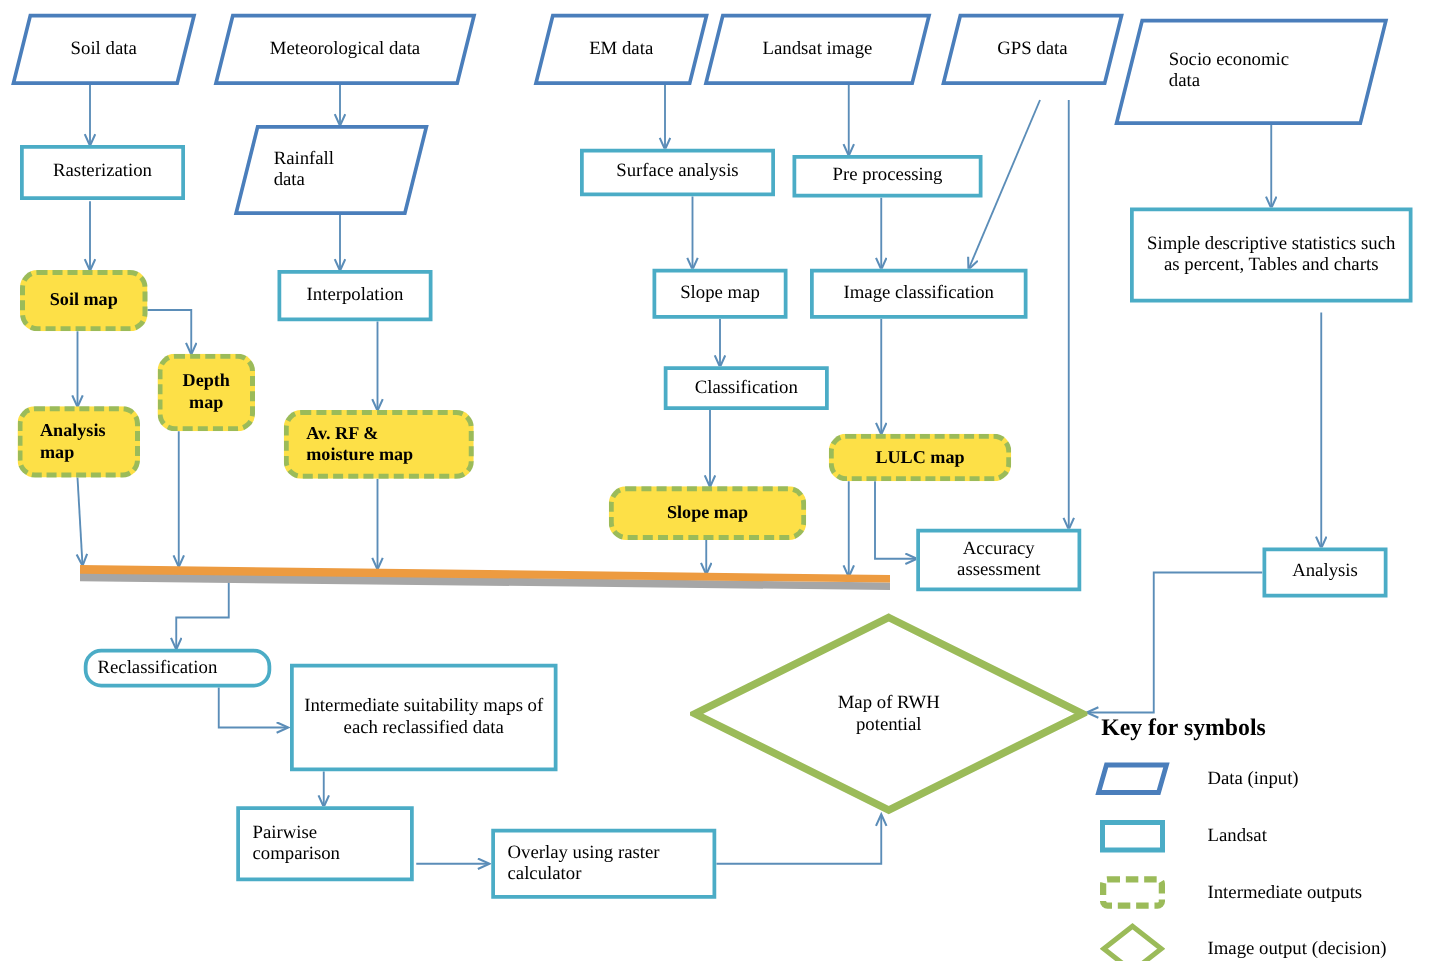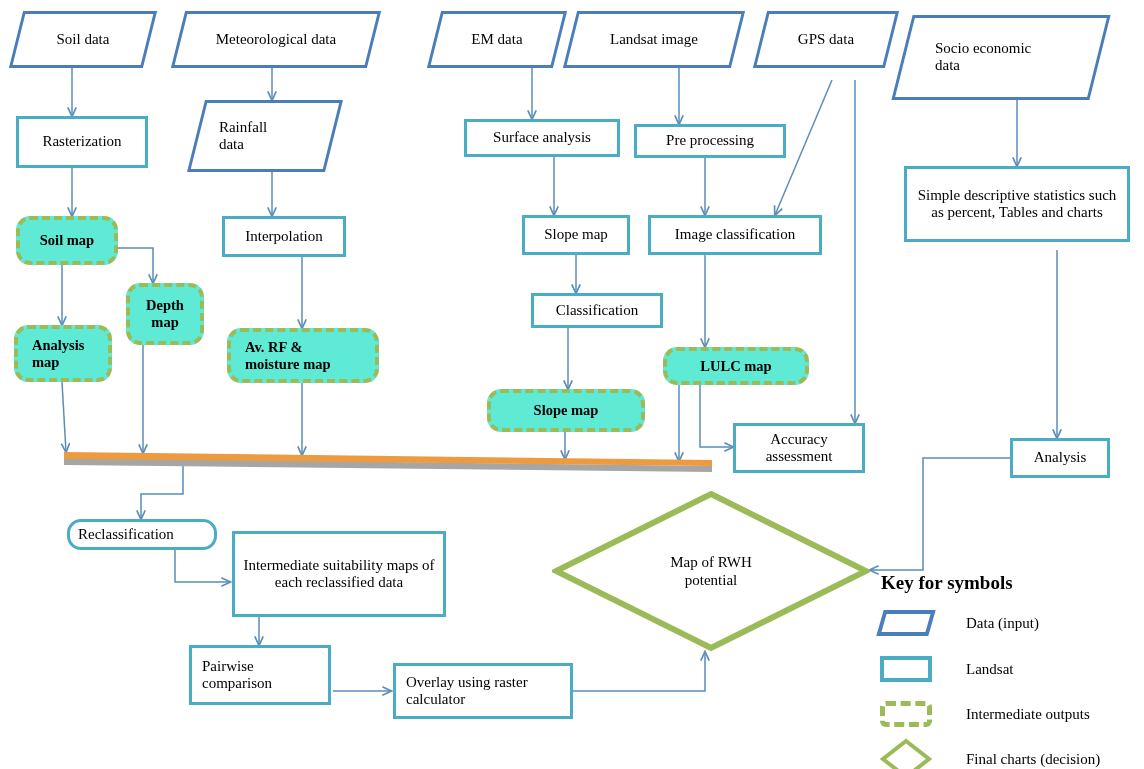--- a/index.html
+++ b/index.html
@@ -53,21 +53,21 @@
   
   .n-process {
     border: 3px solid #4bacc6;
     background: #ffffff;
     font-size: 15px;
   }
   
   .n-inter {
     border: 4px dashed #9bbb59;
     border-radius: 14px;
-    background: #5eead4;
+    background: #fde047;
     font-size: 14.5px;
     font-weight: bold;
   }
   
   .n-diamond {
     position: absolute;
     display: flex;
     align-items: center;
     justify-content: center;
   }
@@ -239,21 +239,21 @@
 
   <div class="node n-data" style="left:760px; top:11px; width:132px; height:57px;">
     <span class="lbl">GPS data</span>
   </div>
 
   <div class="node n-data" style="left:902px; top:15px; width:198px; height:85px;">
     <span class="lbl" style="text-align:left; padding-left:30px;">Socio economic
 data</span>
   </div>
 
-  <div class="node n-process" style="left:16px; top:116px; width:132px; height:52px;">
+  <div class="node n-process" style="left:16px; top:116px; width:132px; height:44px;">
     <span class="lbl">Rasterization</span>
   </div>
 
   <div class="node n-process" style="left:222px; top:216px; width:124px; height:41px;">
     <span class="lbl">Interpolation</span>
   </div>
 
   <div class="node n-process" style="left:464px; top:119px; width:156px; height:38px;">
     <span class="lbl">Surface analysis</span>
   </div>
@@ -357,17 +357,17 @@
       <div class="sym sym-inter"></div>
       <div class="legend-text" style="margin-left:34px;">Intermediate outputs</div>
     </div>
 
     <div class="legend-row" style="left:4px; top:168px;">
       <div class="sym-diamond">
         <svg width="52" height="42" viewBox="0 0 52 42" xmlns="http://www.w3.org/2000/svg">
           <polygon points="26,3 49,21 26,39 3,21" fill="#ffffff" stroke="#9bbb59" stroke-width="4"></polygon>
         </svg>
       </div>
-      <div class="legend-text" style="margin-left:34px;">Final charts (decision)</div>
+      <div class="legend-text" style="margin-left:34px;">Image output (decision)</div>
     </div>
   </div>
 
 </div>
 
 </body></html>

